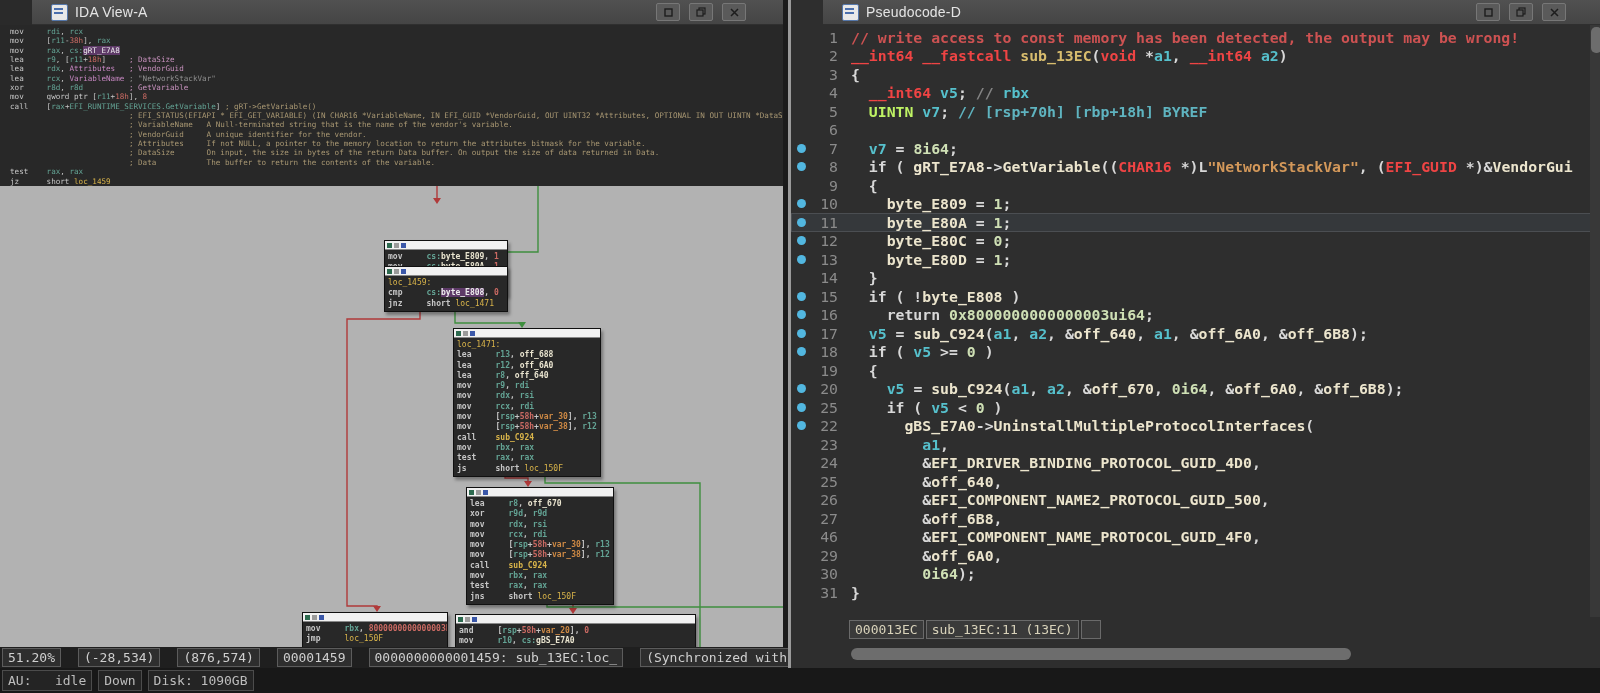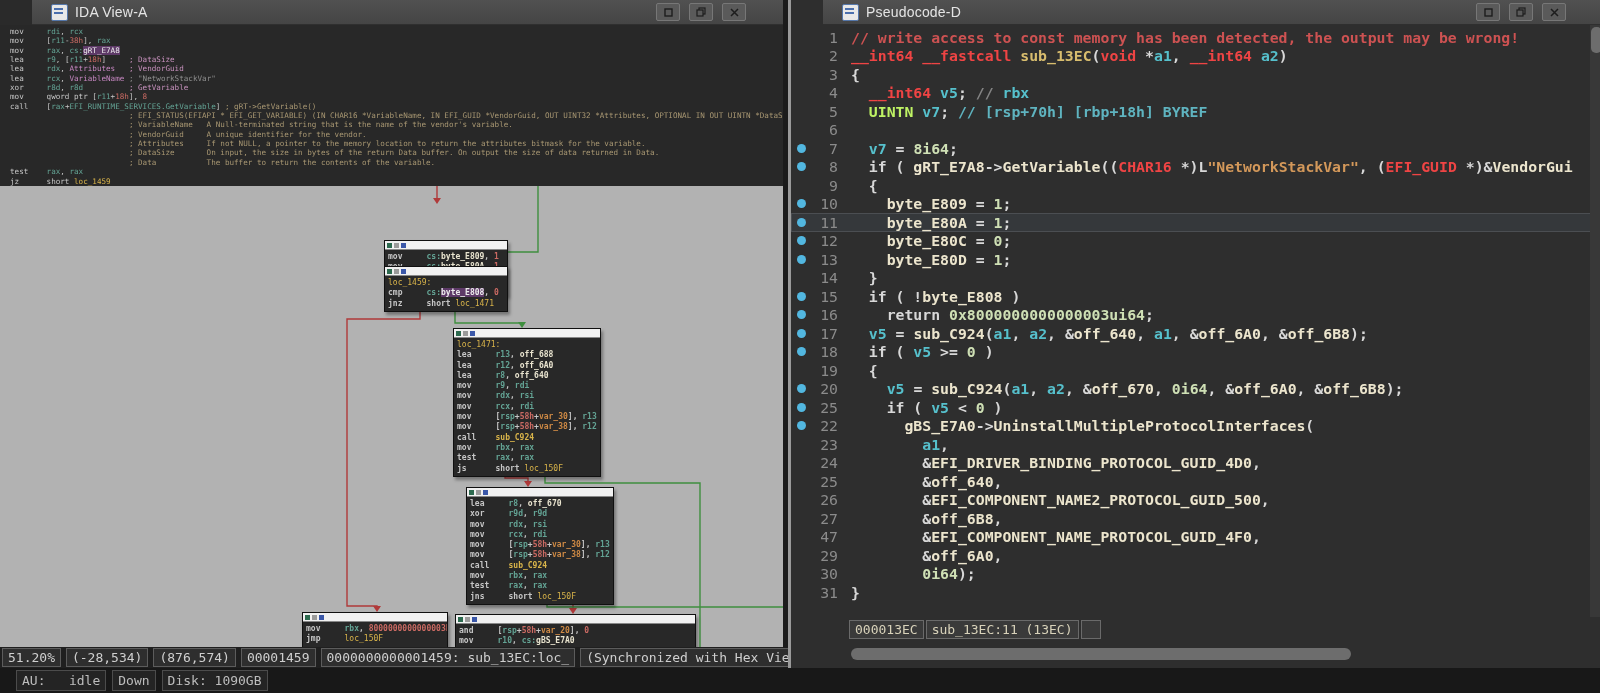--- a/index.html
+++ b/index.html
@@ -38,24 +38,24 @@
     box-shadow:2px 3px 3px rgba(0,0,0,.35);overflow:hidden;}
   .gnode-hd{height:8px;background:#f1f1f1;display:flex;align-items:center;gap:2px;padding:0 2px;border-bottom:1px solid #888;}
   .gnode-hd i{width:5px;height:5px;display:block;}
   .gi1{background:#2d6a4f}.gi2{background:#9a9a9a}.gi3{background:#3a57a8}
   .gnode-body{padding:2px 3px;font:bold 8px "DejaVu Sans Mono",monospace;line-height:10.3px;white-space:pre;}
 
   
   #lw-status{position:absolute;top:647px;left:0;width:783px;height:21px;background:#1f1f1f;
     display:flex;align-items:center;padding-left:2px;box-sizing:border-box;
     font:13px "DejaVu Sans Mono",monospace;color:#cfcfcf;}
-  .seg{border:1px solid #5c5c5c;background:#2e2e2e;padding:0 5px;margin-right:5px;height:17px;
+  .seg{border:1px solid #5c5c5c;background:#2e2e2e;padding:0 5px;margin-right:17px;height:17px;
     display:flex;align-items:center;white-space:pre;}
   #app-bar{position:absolute;top:668px;left:0;width:1600px;height:25px;background:#181818;
-    display:flex;align-items:center;padding-left:16px;box-sizing:border-box;
+    display:flex;align-items:center;padding-left:2px;box-sizing:border-box;
     font:13px "DejaVu Sans Mono",monospace;color:#bdbdbd;}
   #app-bar .seg{background:#242424;border-color:#4c4c4c;height:19px;margin-right:6px;}
 
   
   #pcode{position:absolute;top:25px;left:0;width:100%;height:592px;overflow:hidden;padding-top:3px;}
   .prow{display:flex;height:18.5px;align-items:center;white-space:pre;position:relative;}
   .prow.hl-line{background:#35383b;box-shadow:inset 0 0 0 1px #4b4e52;}
   .pdot{width:20px;flex:0 0 auto;display:flex;align-items:center;justify-content:center;}
   .pdot b{width:9px;height:9px;border-radius:50%;background:#52b7e0;display:none;}
   .prow.has-dot .pdot b{display:block;}
@@ -245,21 +245,21 @@
       <div class="prow has-dot"><span class="pdot"><b></b></span><span class="pnum">18</span><span class="pcodeln"><span class="c-p">  if ( </span><span class="c-v">v5</span><span class="c-p"> &gt;= </span><span class="c-n">0</span><span class="c-p"> )</span></span></div>
       <div class="prow"><span class="pdot"></span><span class="pnum">19</span><span class="pcodeln"><span class="c-p">  {</span></span></div>
       <div class="prow has-dot"><span class="pdot"><b></b></span><span class="pnum">20</span><span class="pcodeln"><span class="c-p">    </span><span class="c-v">v5</span><span class="c-p"> = </span><span class="c-g">sub_C924</span><span class="c-p">(</span><span class="c-v">a1</span><span class="c-p">, </span><span class="c-v">a2</span><span class="c-p">, &amp;</span><span class="c-g">off_670</span><span class="c-p">, </span><span class="c-n">0i64</span><span class="c-p">, &amp;</span><span class="c-g">off_6A0</span><span class="c-p">, &amp;</span><span class="c-g">off_6B8</span><span class="c-p">);</span></span></div>
       <div class="prow has-dot"><span class="pdot"><b></b></span><span class="pnum">25</span><span class="pcodeln"><span class="c-p">    if ( </span><span class="c-v">v5</span><span class="c-p"> &lt; </span><span class="c-n">0</span><span class="c-p"> )</span></span></div>
       <div class="prow has-dot"><span class="pdot"><b></b></span><span class="pnum">22</span><span class="pcodeln"><span class="c-p">      </span><span class="c-g">gBS_E7A0</span><span class="c-p">-&gt;</span><span class="c-g">UninstallMultipleProtocolInterfaces</span><span class="c-p">(</span></span></div>
       <div class="prow"><span class="pdot"></span><span class="pnum">23</span><span class="pcodeln"><span class="c-p">        </span><span class="c-v">a1</span><span class="c-p">,</span></span></div>
       <div class="prow"><span class="pdot"></span><span class="pnum">24</span><span class="pcodeln"><span class="c-p">        &amp;</span><span class="c-g">EFI_DRIVER_BINDING_PROTOCOL_GUID_4D0</span><span class="c-p">,</span></span></div>
       <div class="prow"><span class="pdot"></span><span class="pnum">25</span><span class="pcodeln"><span class="c-p">        &amp;</span><span class="c-g">off_640</span><span class="c-p">,</span></span></div>
       <div class="prow"><span class="pdot"></span><span class="pnum">26</span><span class="pcodeln"><span class="c-p">        &amp;</span><span class="c-g">EFI_COMPONENT_NAME2_PROTOCOL_GUID_500</span><span class="c-p">,</span></span></div>
       <div class="prow"><span class="pdot"></span><span class="pnum">27</span><span class="pcodeln"><span class="c-p">        &amp;</span><span class="c-g">off_6B8</span><span class="c-p">,</span></span></div>
-      <div class="prow"><span class="pdot"></span><span class="pnum">47</span><span class="pcodeln"><span class="c-p">        &amp;</span><span class="c-g">EFI_COMPONENT_NAME_PROTOCOL_GUID_4F0</span><span class="c-p">,</span></span></div>
+      <div class="prow"><span class="pdot"></span><span class="pnum">46</span><span class="pcodeln"><span class="c-p">        &amp;</span><span class="c-g">EFI_COMPONENT_NAME_PROTOCOL_GUID_4F0</span><span class="c-p">,</span></span></div>
       <div class="prow"><span class="pdot"></span><span class="pnum">29</span><span class="pcodeln"><span class="c-p">        &amp;</span><span class="c-g">off_6A0</span><span class="c-p">,</span></span></div>
       <div class="prow"><span class="pdot"></span><span class="pnum">30</span><span class="pcodeln"><span class="c-p">        </span><span class="c-n">0i64</span><span class="c-p">);</span></span></div>
       <div class="prow"><span class="pdot"></span><span class="pnum">31</span><span class="pcodeln"><span class="c-p">}</span></span></div>
     </div>
   <div id="rw-status">
       <span class="seg">000013EC</span>
       <span class="seg">sub_13EC:11 (13EC)</span>
       <span class="seg" style="width: 8px;"> </span>
     </div>
   <div id="rw-hscroll">

